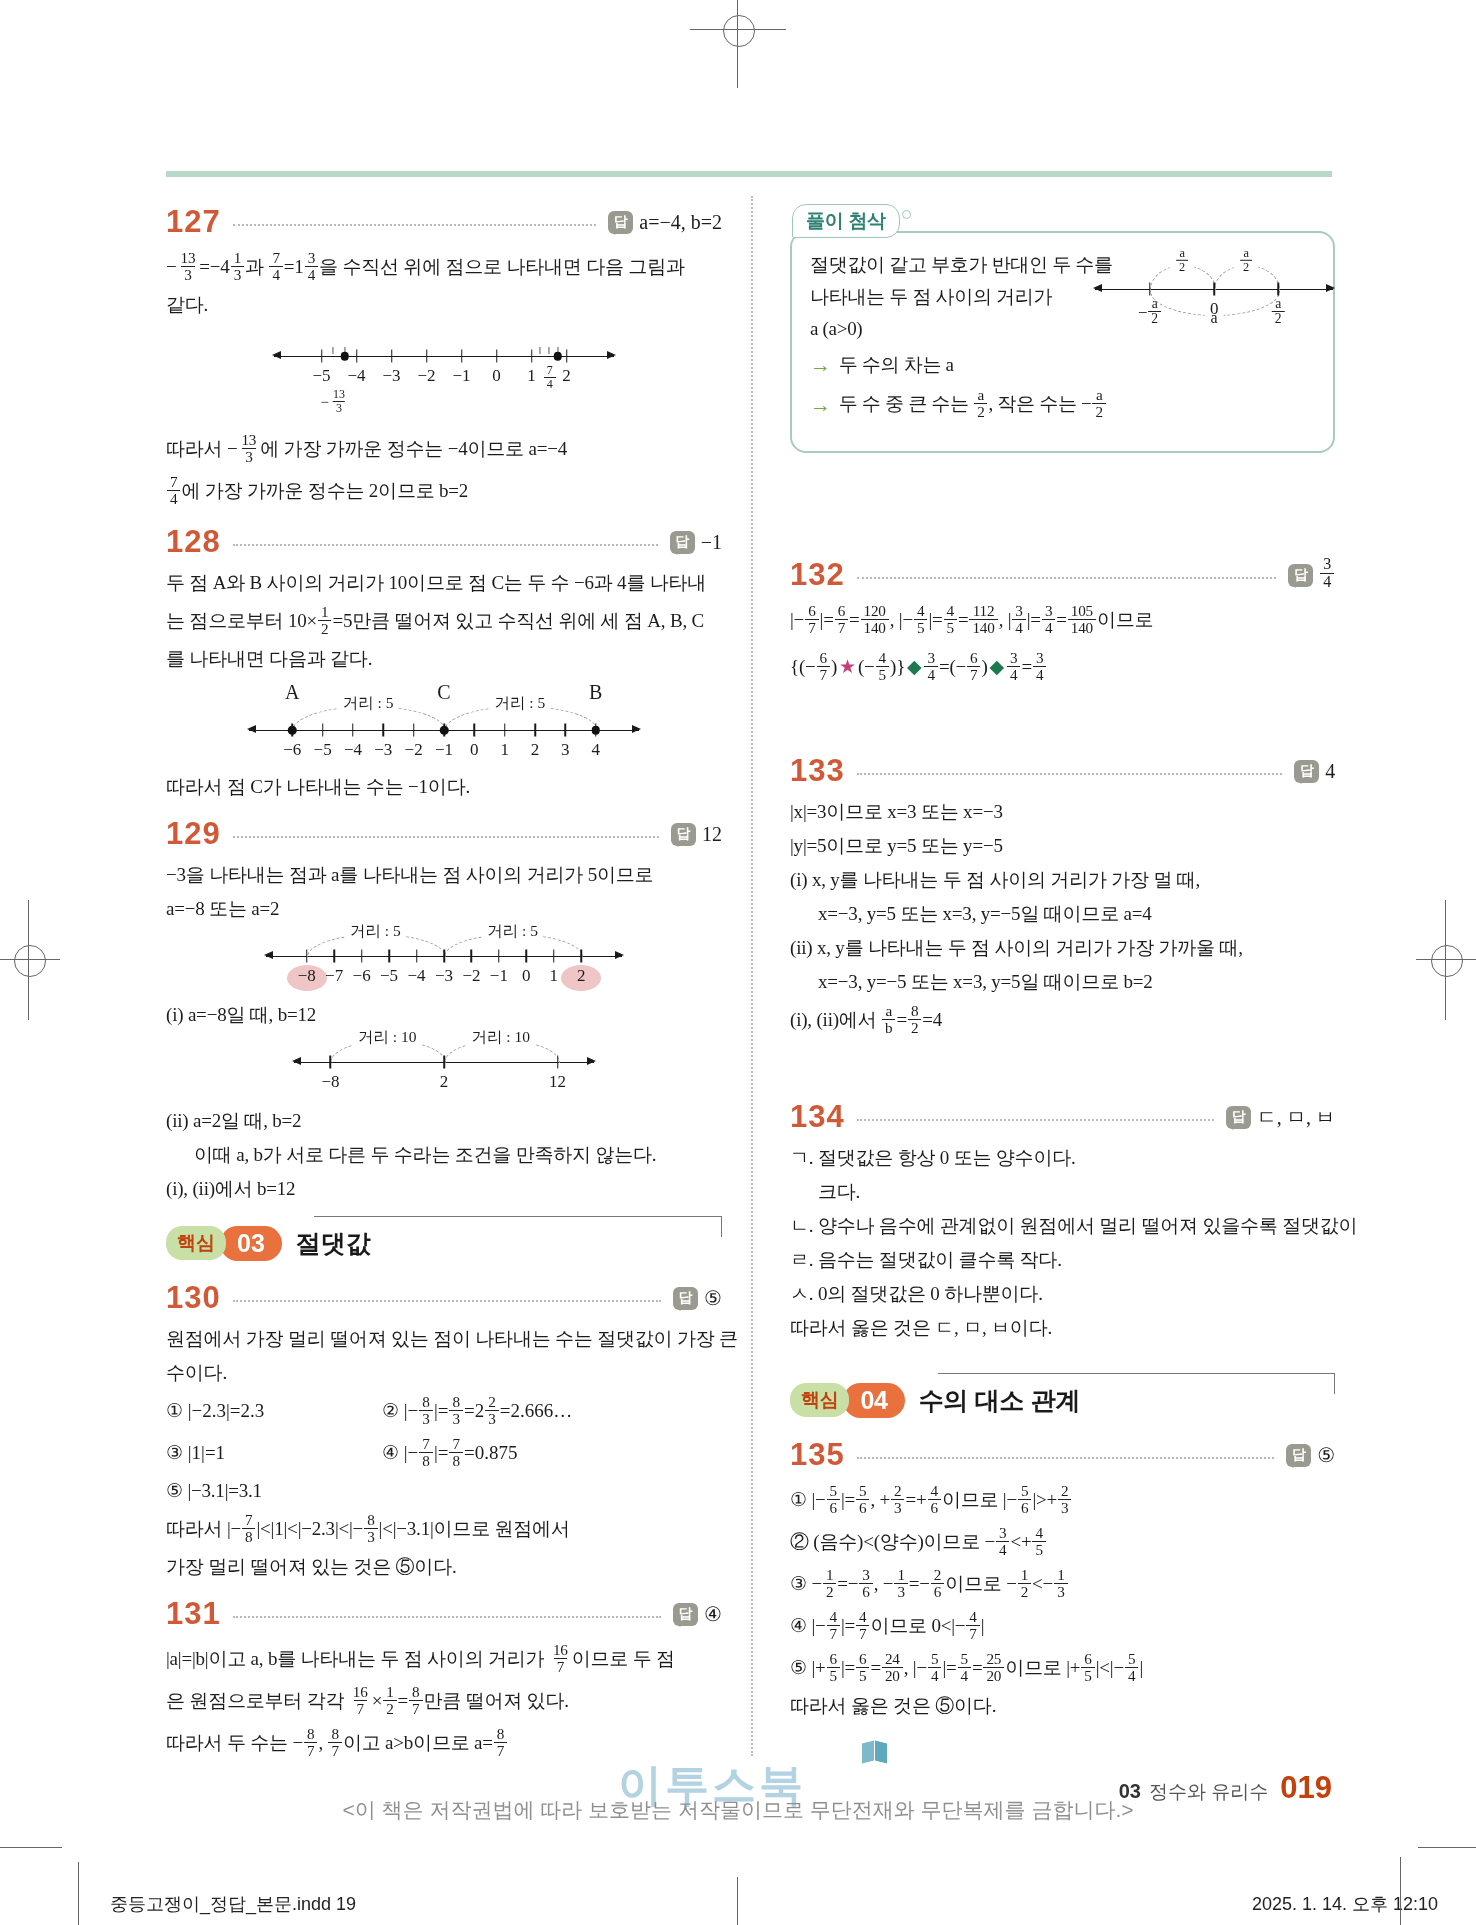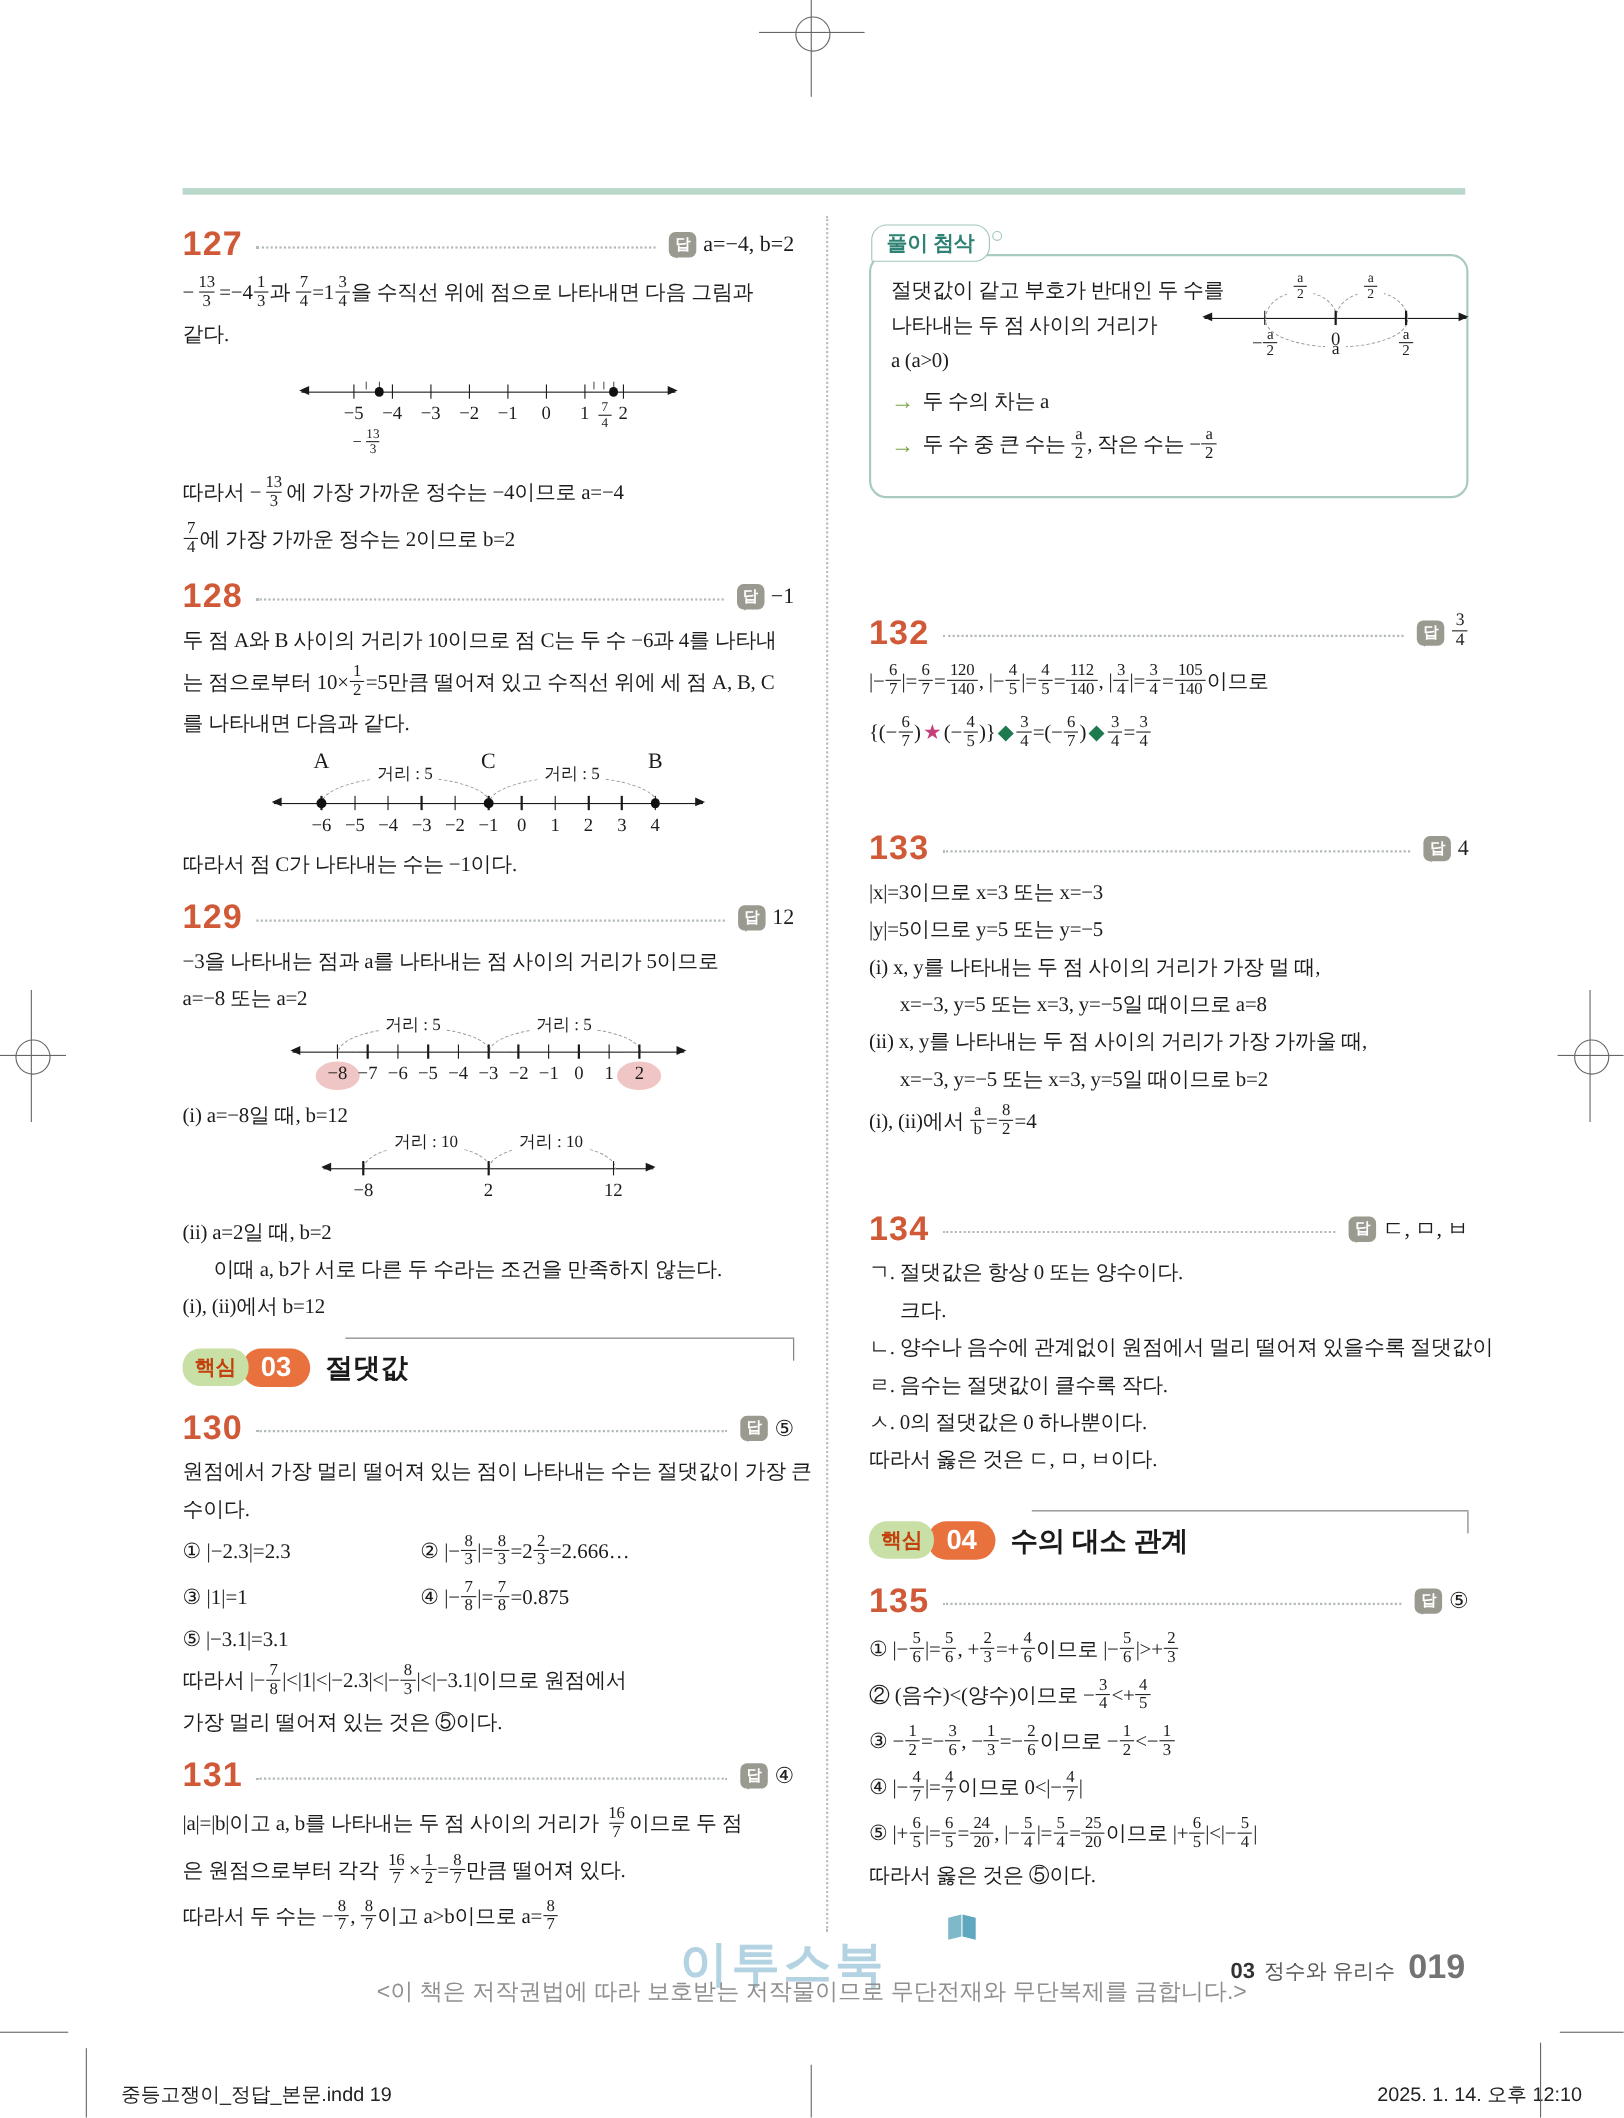--- a/index.html
+++ b/index.html
@@ -92,21 +92,21 @@
              font-weight:bold;font-size:44px;color:#b3d2e2;letter-spacing:3px;z-index:0;}
   .wm-book{position:absolute;left:862px;top:1742px;z-index:0;}
   .wm-book i{position:absolute;display:block;width:12px;height:20px;background:#7fb8c9;transform:skewY(-14deg);}
   .wm-book i.b2{left:13px;transform:skewY(14deg);background:#5fa8bf;}
   .copyright{position:absolute;left:0;width:1476px;top:1796px;text-align:center;
              font-family:"Liberation Sans",sans-serif;font-size:21px;color:#8f8f8f;z-index:1;}
   .chapfoot{position:absolute;right:144px;top:1770px;display:flex;align-items:baseline;gap:8px;
             font-family:"Liberation Sans",sans-serif;}
   .ch-no{font-weight:bold;font-size:20px;color:#333;}
   .ch-title{font-size:19px;color:#555;}
-  .ch-page{font-weight:bold;font-size:31px;color:#737373;margin-left:4px;}
+  .ch-page{font-weight:bold;font-size:31px;color:#c2410c;margin-left:4px;}
   .printl{position:absolute;left:110px;top:1892px;font-family:"Liberation Sans",sans-serif;font-size:18px;color:#222;}
   .printr{position:absolute;left:1252px;top:1892px;font-family:"Liberation Sans",sans-serif;font-size:18px;color:#222;}
 
   
   .mark{position:absolute;background:#666;}
   .regcircle{position:absolute;border:1.2px solid #666;border-radius:50%;width:30px;height:30px;background:transparent;}
 </style>
 </head>
 <body>
 
@@ -504,21 +504,21 @@
         <span class="prob-num">133</span>
         <span class="leader"></span>
         <span class="ans">
           <span class="ans-badge">답</span>
           <span class="ans-val">4</span>
         </span>
       </div>
       <div class="pline">|x|=3이므로 x=3 또는 x=−3</div>
       <div class="pline">|y|=5이므로 y=5 또는 y=−5</div>
       <div class="pline">(i) x, y를 나타내는 두 점 사이의 거리가 가장 멀 때,</div>
-      <div class="pline ind">x=−3, y=5 또는 x=3, y=−5일 때이므로 a=8</div>
+      <div class="pline ind">x=−3, y=5 또는 x=3, y=−5일 때이므로 a=4</div>
       <div class="pline">(ii) x, y를 나타내는 두 점 사이의 거리가 가장 가까울 때,</div>
       <div class="pline ind">x=−3, y=−5 또는 x=3, y=5일 때이므로 b=2</div>
       <div class="pline tall">(i), (ii)에서 <span class="fr">
             <span class="fn">a</span>
             <span class="fd">b</span>
           </span>=<span class="fr">
             <span class="fn">8</span>
             <span class="fd">2</span>
           </span>=4</div>
     </section>

